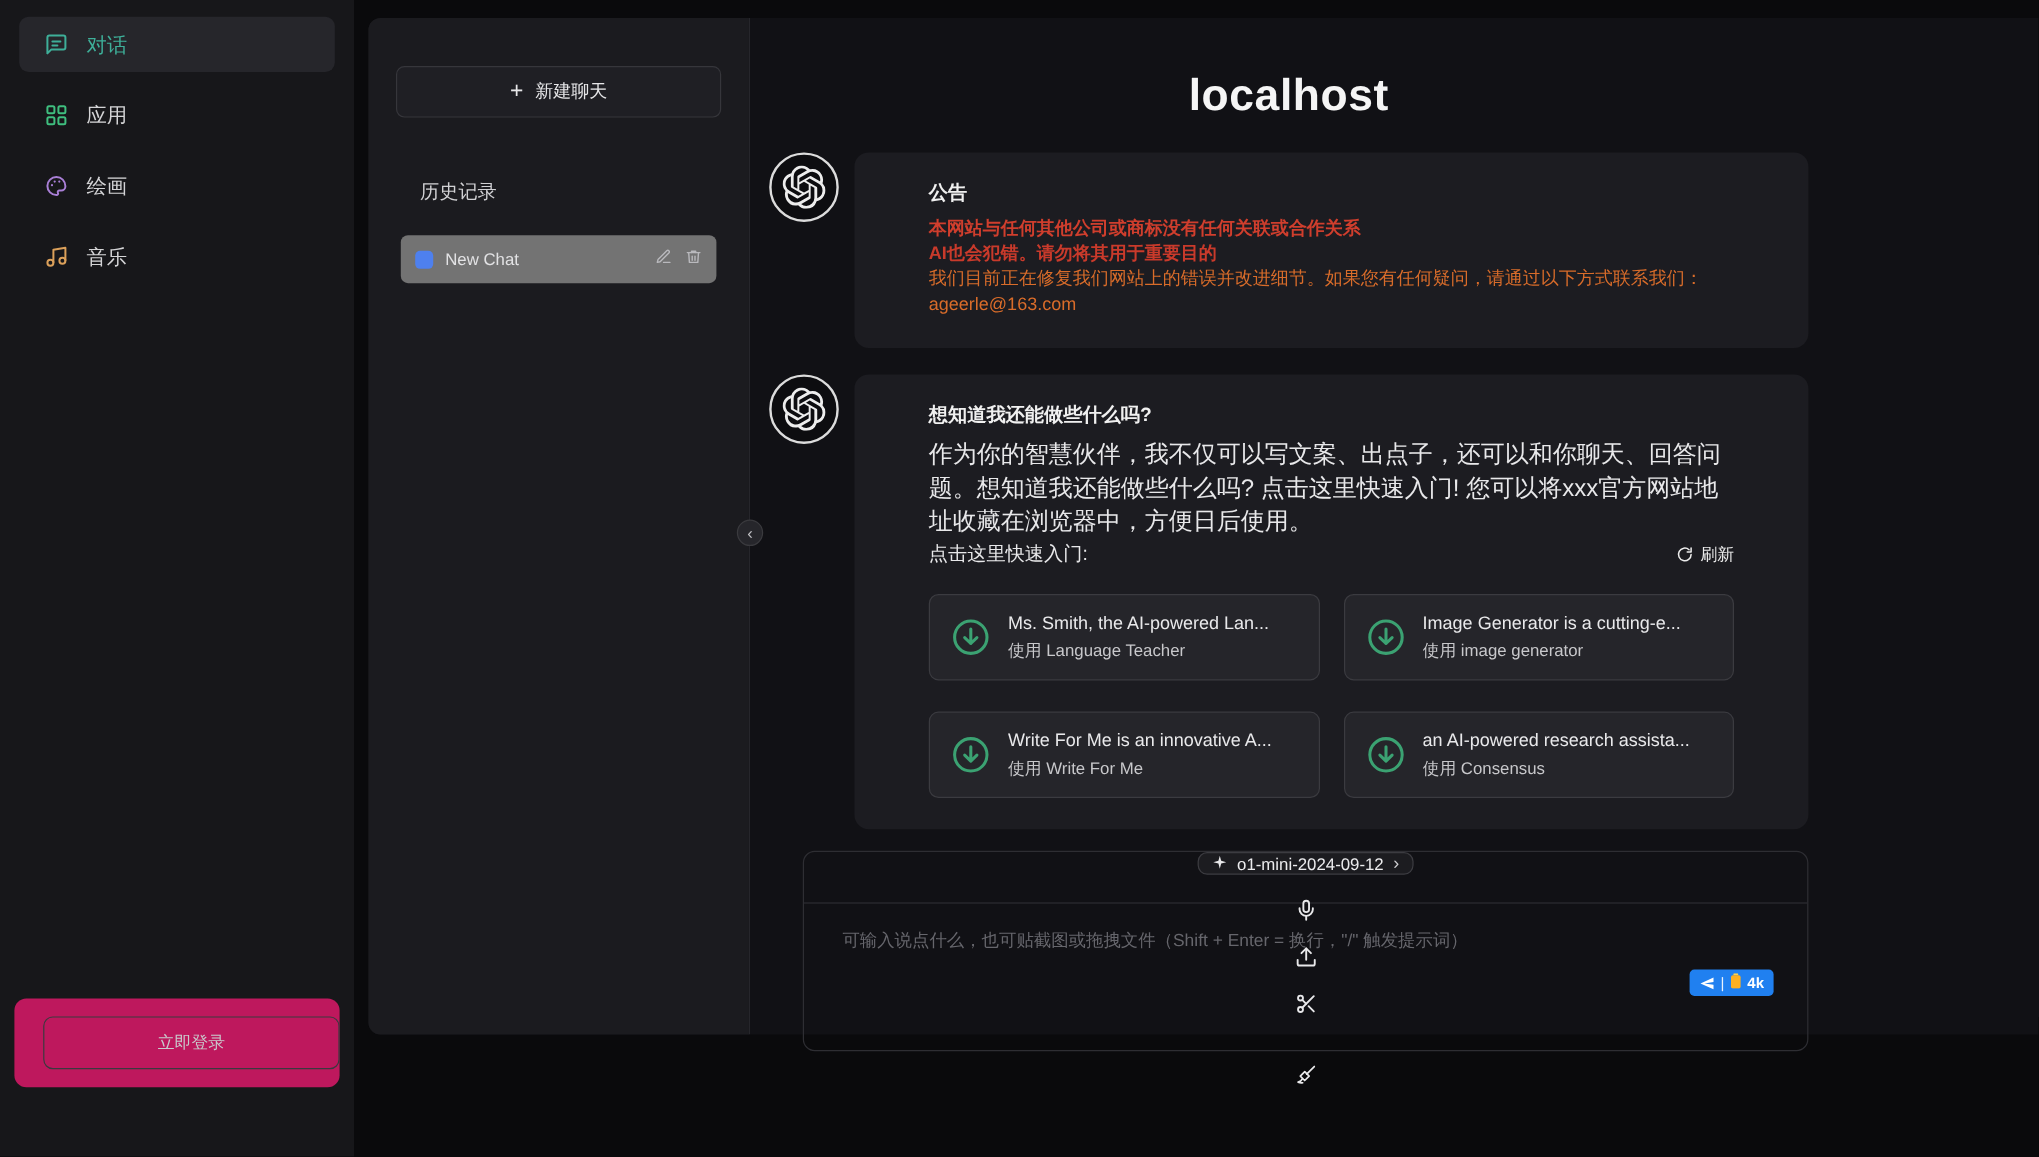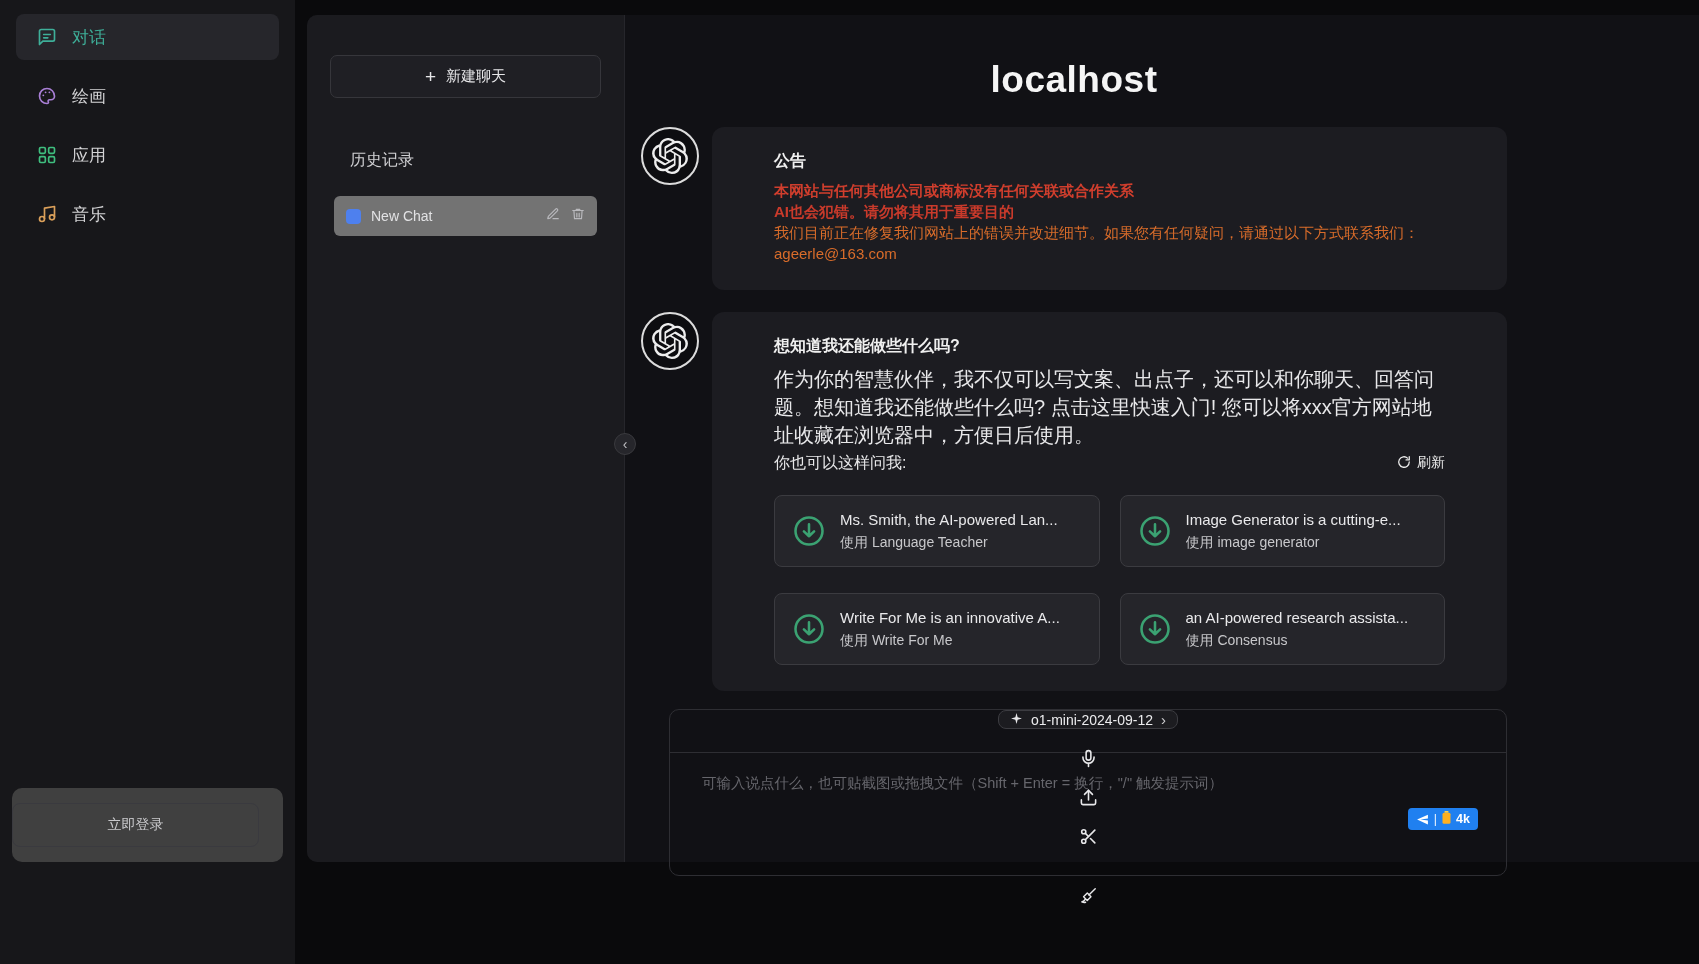--- a/index.html
+++ b/index.html
@@ -6,21 +6,21 @@
   *{box-sizing:border-box;}
   .app{position:relative;width:1699px;height:964px;background:#0a0a0c;overflow:hidden;color:#e8e8ea;}
 
   
   .sidebar{position:absolute;left:0;top:0;width:295px;height:964px;background:#17171a;padding:14px 16px;}
   .nav-item{height:46px;display:flex;align-items:center;gap:14px;padding:0 20px;border-radius:8px;margin-bottom:13px;font-size:17px;color:#d4d4d6;cursor:pointer;}
   .nav-item.active{background:#26262b;color:#3eaf99;}
   .nav-item .nicon{width:22px;height:22px;display:flex;align-items:center;justify-content:center;}
   .nav-item .nicon svg{width:20px;height:20px;}
   .c-teal{color:#3eaf99;} .c-green{color:#3fbf7f;} .c-purple{color:#a97fd6;} .c-orange{color:#dba05a;}
-  .login-panel{position:absolute;left:12px;top:788px;width:271px;height:74px;background:#404040;border-radius:10px;display:flex;align-items:center;justify-content:flex-start;}
+  .login-panel{position:absolute;left:12px;top:832px;width:271px;height:74px;background:#be185d;border-radius:10px;display:flex;align-items:center;justify-content:flex-end;}
   .login-btn{width:247px;height:44px;border:1px solid #3a3a3f;border-radius:8px;background:transparent;color:#c9c9cc;font-size:14px;cursor:pointer;font-family:inherit;}
 
   
   .workspace{position:absolute;left:307px;top:15px;width:1392px;height:847px;background:#111115;border-radius:10px 0 0 10px;display:flex;}
 
   .chat-list{width:318px;background:#1b1b1f;border-right:1px solid #26262b;border-radius:10px 0 0 10px;padding:40px 23px 0;position:relative;flex:none;}
   .new-chat{width:100%;height:43px;border:1px solid #36363b;border-radius:7px;background:#1f1f24;color:#e6e6e8;font-size:15px;display:flex;align-items:center;justify-content:center;gap:10px;cursor:pointer;font-family:inherit;}
   .new-chat .plus{font-size:19px;line-height:1;color:#e6e6e8;}
   .history-label{margin:52px 0 0 20px;font-size:16px;color:#d0d0d3;}
   .history-item{margin:25px 4px 0;height:40px;background:#737373;border-radius:6px;display:flex;align-items:center;gap:10px;padding:0 12px;cursor:pointer;}
@@ -84,40 +84,40 @@
     <div class="nav-item active">
       <span class="nicon c-teal">
         <svg viewBox="0 0 24 24" fill="none" stroke="currentColor" stroke-width="2" stroke-linejoin="round">
             <path d="M21 15a2 2 0 0 1-2 2H7l-4 4V5a2 2 0 0 1 2-2h14a2 2 0 0 1 2 2z"></path>
             <path d="M8 9h8M8 13h5" stroke-linecap="round"></path>
           </svg>
       </span>
       <span>对话</span>
     </div>
     <div class="nav-item">
+      <span class="nicon c-green">
+        <svg viewBox="0 0 24 24" fill="none" stroke="currentColor" stroke-width="2">
+            <rect x="3" y="3" width="7" height="7" rx="1.5"></rect>
+            <rect x="14" y="3" width="7" height="7" rx="1.5"></rect>
+            <rect x="3" y="14" width="7" height="7" rx="1.5"></rect>
+            <rect x="14" y="14" width="7" height="7" rx="1.5"></rect>
+          </svg>
+      </span>
+      <span>应用</span>
+    </div>
+    <div class="nav-item">
       <span class="nicon c-purple">
         <svg viewBox="0 0 24 24" fill="none" stroke="currentColor" stroke-width="2">
             <path d="M12 3a9 9 0 1 0 0 18c1.6 0 2.1-1.1 1.5-2.2-.5-1 .1-2.3 1.5-2.3h1.8A4.2 4.2 0 0 0 21 12.3C21 7 16.9 3 12 3z"></path>
             <circle cx="7.6" cy="11.2" r="1.1" fill="currentColor" stroke="none"></circle>
             <circle cx="10.3" cy="7.6" r="1.1" fill="currentColor" stroke="none"></circle>
             <circle cx="14.9" cy="7.6" r="1.1" fill="currentColor" stroke="none"></circle>
           </svg>
       </span>
       <span>绘画</span>
-    </div>
-    <div class="nav-item">
-      <span class="nicon c-green">
-        <svg viewBox="0 0 24 24" fill="none" stroke="currentColor" stroke-width="2">
-            <rect x="3" y="3" width="7" height="7" rx="1.5"></rect>
-            <rect x="14" y="3" width="7" height="7" rx="1.5"></rect>
-            <rect x="3" y="14" width="7" height="7" rx="1.5"></rect>
-            <rect x="14" y="14" width="7" height="7" rx="1.5"></rect>
-          </svg>
-      </span>
-      <span>应用</span>
     </div>
     <div class="nav-item">
       <span class="nicon c-orange">
         <svg viewBox="0 0 24 24" fill="none" stroke="currentColor" stroke-width="2" stroke-linejoin="round">
             <path d="M9 18V5l12-2v13"></path>
             <circle cx="6" cy="18" r="3"></circle>
             <circle cx="18" cy="16" r="3"></circle>
           </svg>
       </span>
       <span>音乐</span>
@@ -184,21 +184,21 @@
         <div class="msg-row">
           <div class="avatar">
             <svg viewBox="0 0 24 24">
                 <path d="M22.2819 9.8211a5.9847 5.9847 0 0 0-.5157-4.9108 6.0462 6.0462 0 0 0-6.5098-2.9A6.0651 6.0651 0 0 0 4.9807 4.1818a5.9847 5.9847 0 0 0-3.9977 2.9 6.0462 6.0462 0 0 0 .7427 7.0966 5.98 5.98 0 0 0 .511 4.9107 6.051 6.051 0 0 0 6.5146 2.9001A5.9847 5.9847 0 0 0 13.2599 24a6.0557 6.0557 0 0 0 5.7718-4.2058 5.9894 5.9894 0 0 0 3.9977-2.9001 6.0557 6.0557 0 0 0-.7475-7.073zM13.2599 22.4301a4.4755 4.4755 0 0 1-2.8764-1.0408l.1419-.0804 4.7783-2.7582a.7948.7948 0 0 0 .3927-.6813v-6.7369l2.02 1.1686a.071.071 0 0 1 .038.0615v5.5826a4.504 4.504 0 0 1-4.4945 4.4849zm-9.6607-4.1254a4.4708 4.4708 0 0 1-.5346-3.0137l.142.0852 4.783 2.7582a.7712.7712 0 0 0 .7806 0l5.8428-3.3685v2.3324a.0804.0804 0 0 1-.0332.0615L9.74 19.9502a4.4992 4.4992 0 0 1-6.1408-1.6455zM2.3408 7.8956a4.485 4.485 0 0 1 2.3655-1.9728V11.6a.7664.7664 0 0 0 .3879.6765l5.8144 3.3543-2.0201 1.1685a.0757.0757 0 0 1-.071 0l-4.8303-2.7865A4.504 4.504 0 0 1 2.3408 7.872zm16.5963 3.8558L13.1038 8.364 15.1192 7.2a.0757.0757 0 0 1 .071 0l4.8303 2.7913a4.4944 4.4944 0 0 1-.6765 8.1042v-5.6772a.79.79 0 0 0-.407-.667zm2.0107-3.0231l-.142-.0852-4.7735-2.7818a.7759.7759 0 0 0-.7854 0L9.409 9.2297V6.8974a.0662.0662 0 0 1 .0284-.0615l4.8303-2.7866a4.4992 4.4992 0 0 1 6.6802 4.66zM8.3065 12.863l-2.02-1.1638a.0804.0804 0 0 1-.038-.0567V6.0742a4.4992 4.4992 0 0 1 7.3757-3.4537l-.142.0805L8.704 5.459a.7948.7948 0 0 0-.3927.6813zm1.0976-2.3654l2.602-1.4998 2.6069 1.4998v2.9994l-2.5974 1.4997-2.6067-1.4997z"></path>
               </svg>
           </div>
           <div class="bubble">
             <div class="b-title">想知道我还能做些什么吗?</div>
             <p class="welcome-body">作为你的智慧伙伴，我不仅可以写文案、出点子，还可以和你聊天、回答问题。想知道我还能做些什么吗? 点击这里快速入门! 您可以将xxx官方网站地址收藏在浏览器中，方便日后使用。</p>
             <div class="ask-row">
-              <span>你也可以这样问我:</span>
+              <span>点击这里快速入门:</span>
               <button class="refresh">
                 <span>
                   <svg viewBox="0 0 24 24" fill="none" stroke="currentColor" stroke-width="2.2" stroke-linecap="round" stroke-linejoin="round">
                       <path d="M21 12a9 9 0 1 1-2.94-6.66"></path>
                       <polyline points="21 3 21 8.5 15.5 8.5"></polyline>
                     </svg>
                 </span>
                 <span>刷新</span>
               </button>
             </div>

